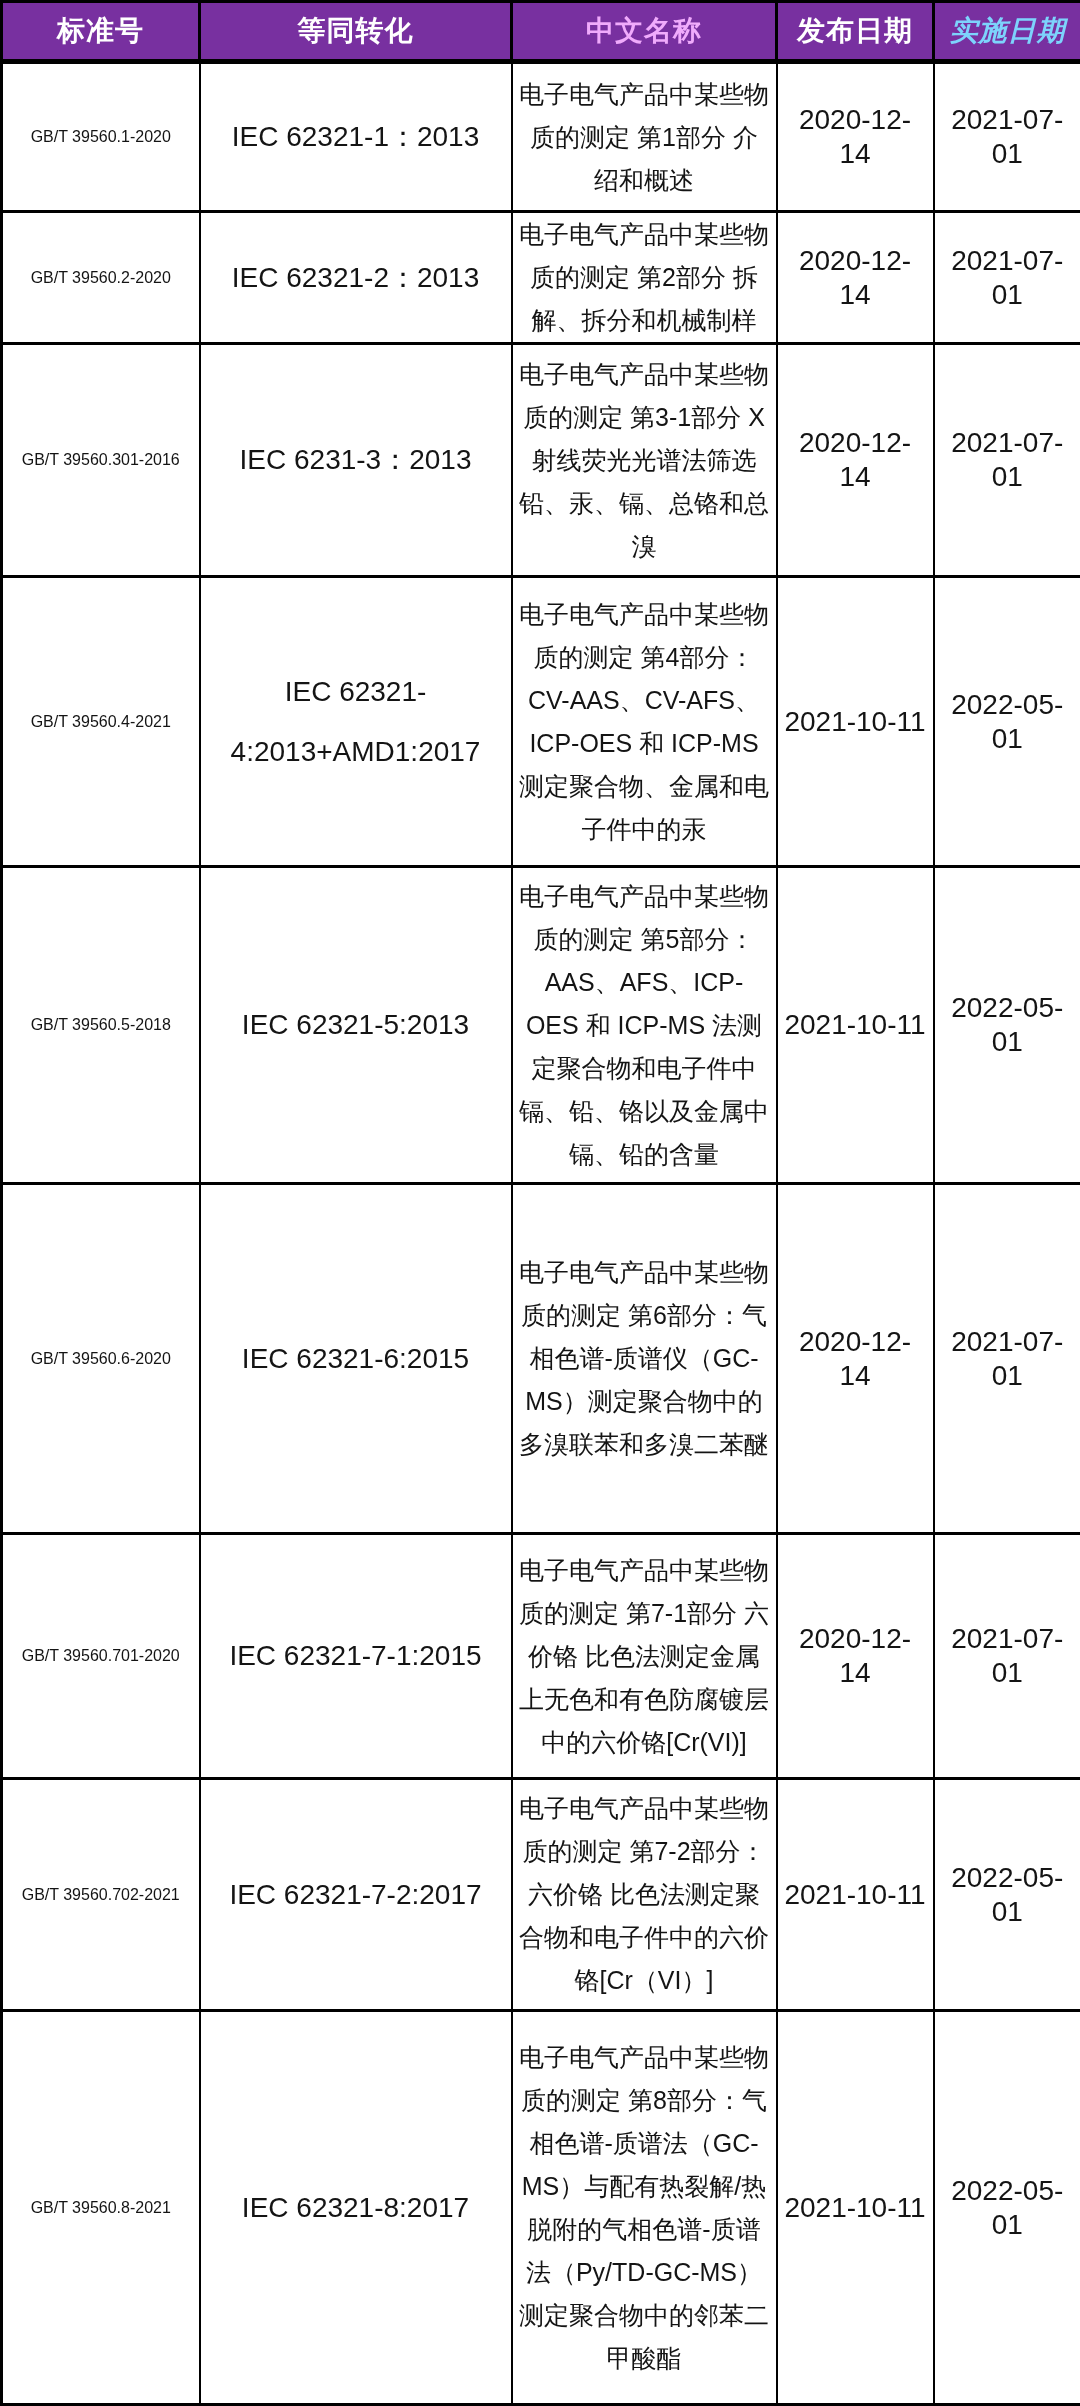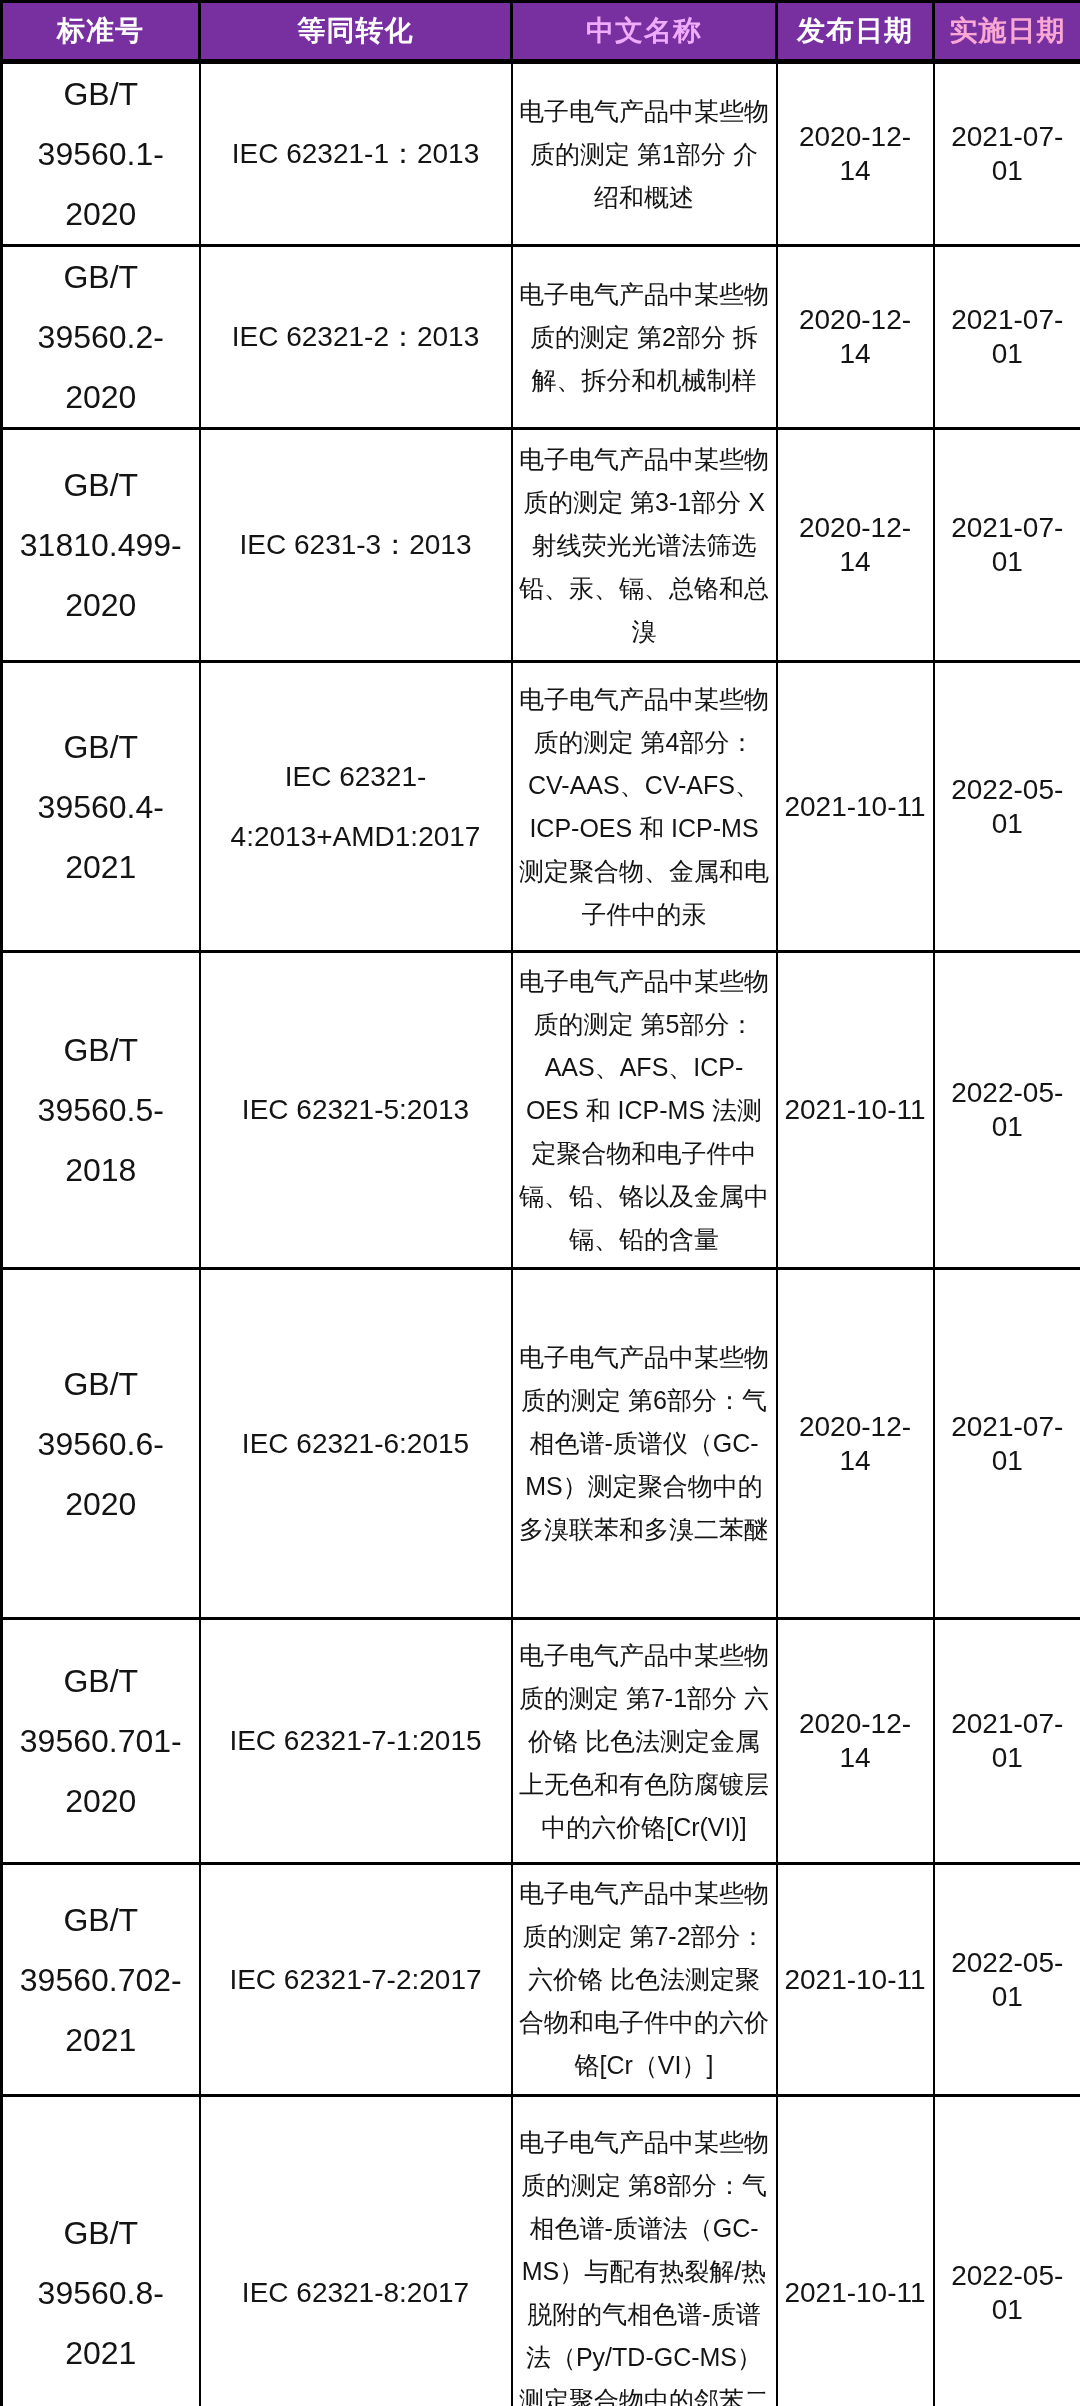--- a/index.html
+++ b/index.html
@@ -38,22 +38,22 @@
     border: 2px solid #000000;
     border-top-width: 3px;
     color: #141414;
     text-align: center;
     vertical-align: middle;
     padding: 0 6px;
     box-sizing: border-box;
     word-break: break-word;
   }
   td.col-standard {
-    font-size: 32px;
-    line-height: 60px;
+    font-size: 16px;
+    line-height: 76px;
   }
   td.col-equivalent {
     font-size: 28px;
     line-height: 60px;
   }
   td.col-name {
     font-size: 25px;
     line-height: 43px;
     padding: 0 6px;
   }
@@ -83,40 +83,40 @@
       <col style="width:265px">
       <col style="width:157px">
       <col style="width:148px">
     </colgroup>
     <thead>
       <tr class="head-row">
         <th style="background: rgb(120, 48, 160); color: rgb(255, 255, 255);">标准号</th>
         <th style="background: rgb(120, 48, 160); color: rgb(255, 255, 255);">等同转化</th>
         <th style="background: rgb(120, 48, 160); color: #f0abfc;">中文名称</th>
         <th style="background: rgb(120, 48, 160); color: rgb(255, 255, 255);">发布日期</th>
-        <th style="background: rgb(120, 48, 160); color: #f9a8d4;">实施日期</th>
+        <th style="background: rgb(120, 48, 160); color: #7dd3fc; font-style: italic;">实施日期</th>
       </tr>
     </thead>
     <tbody>
       <tr class="r1">
         <td class="col-standard">GB/T 39560.1-2020</td>
         <td class="col-equivalent">IEC 62321-1：2013</td>
         <td class="col-name">电子电气产品中某些物质的测定 第1部分 介绍和概述</td>
         <td class="col-date">2020-12-14</td>
         <td class="col-date">2021-07-01</td>
       </tr>
       <tr class="r2">
         <td class="col-standard">GB/T 39560.2-2020</td>
         <td class="col-equivalent">IEC 62321-2：2013</td>
         <td class="col-name">电子电气产品中某些物质的测定 第2部分 拆解、拆分和机械制样</td>
         <td class="col-date">2020-12-14</td>
         <td class="col-date">2021-07-01</td>
       </tr>
       <tr class="r3">
-        <td class="col-standard">GB/T 31810.499-2020</td>
+        <td class="col-standard">GB/T 39560.301-2016</td>
         <td class="col-equivalent">IEC 6231-3：2013</td>
         <td class="col-name">电子电气产品中某些物质的测定 第3-1部分 X射线荧光光谱法筛选铅、汞、镉、总铬和总溴</td>
         <td class="col-date">2020-12-14</td>
         <td class="col-date">2021-07-01</td>
       </tr>
       <tr class="r4">
         <td class="col-standard">GB/T 39560.4-2021</td>
         <td class="col-equivalent">IEC 62321-4:2013+AMD1:2017</td>
         <td class="col-name">电子电气产品中某些物质的测定 第4部分：CV-AAS、CV-AFS、ICP-OES 和 ICP-MS 测定聚合物、金属和电子件中的汞</td>
         <td class="col-date">2021-10-11</td>

